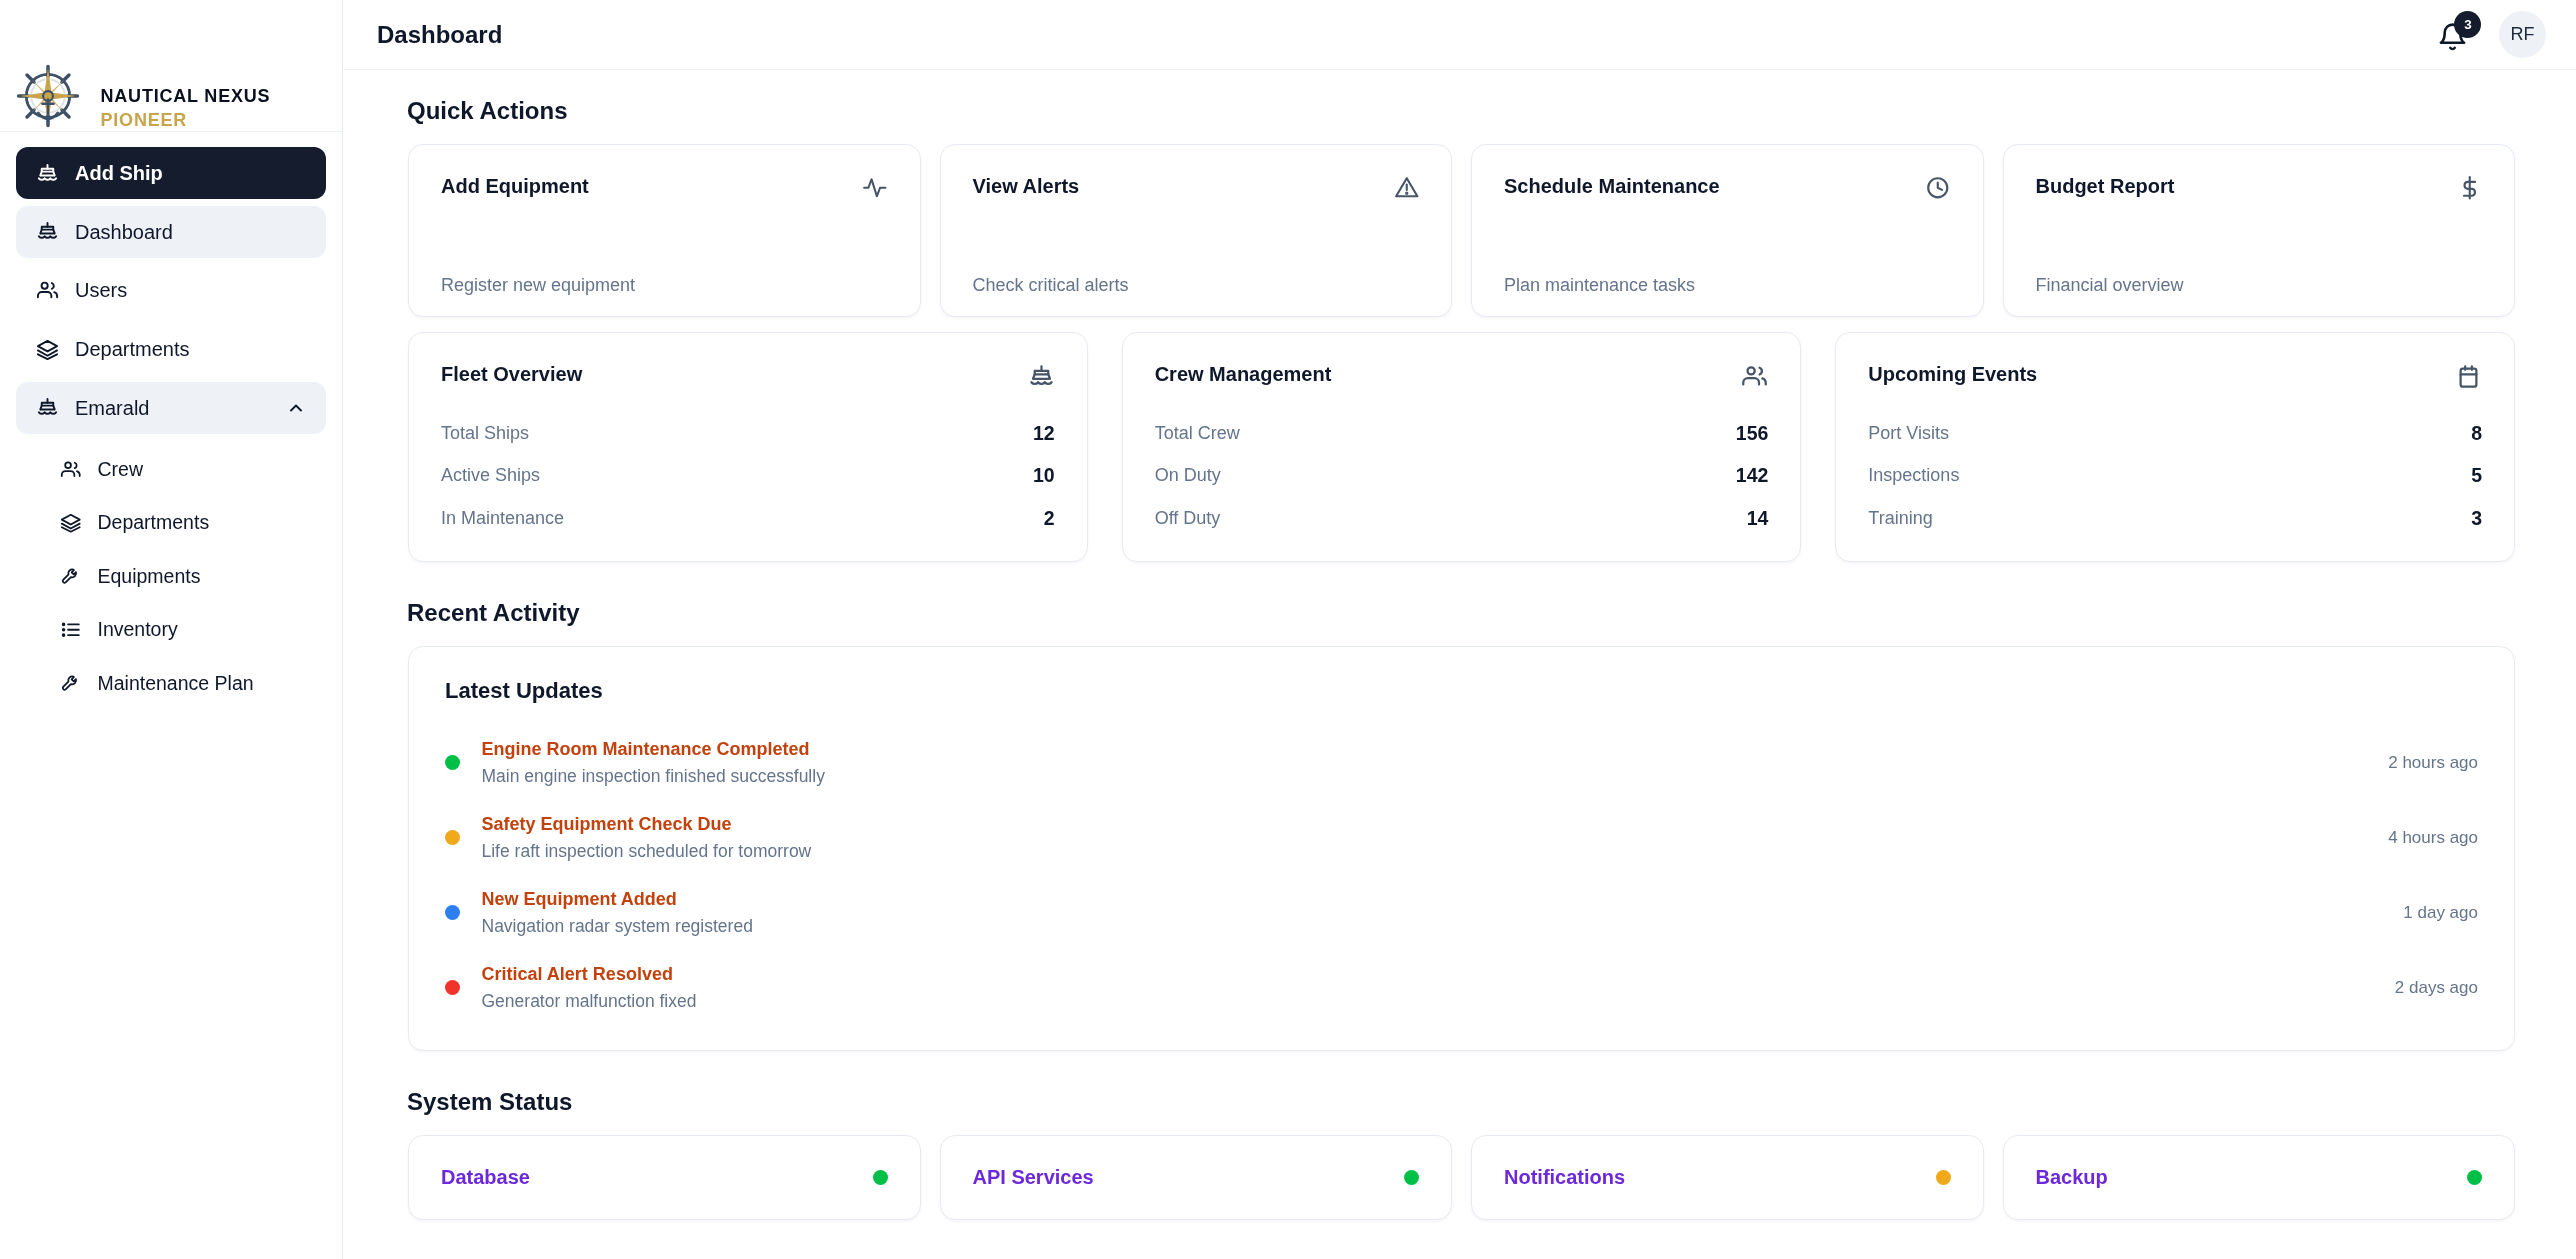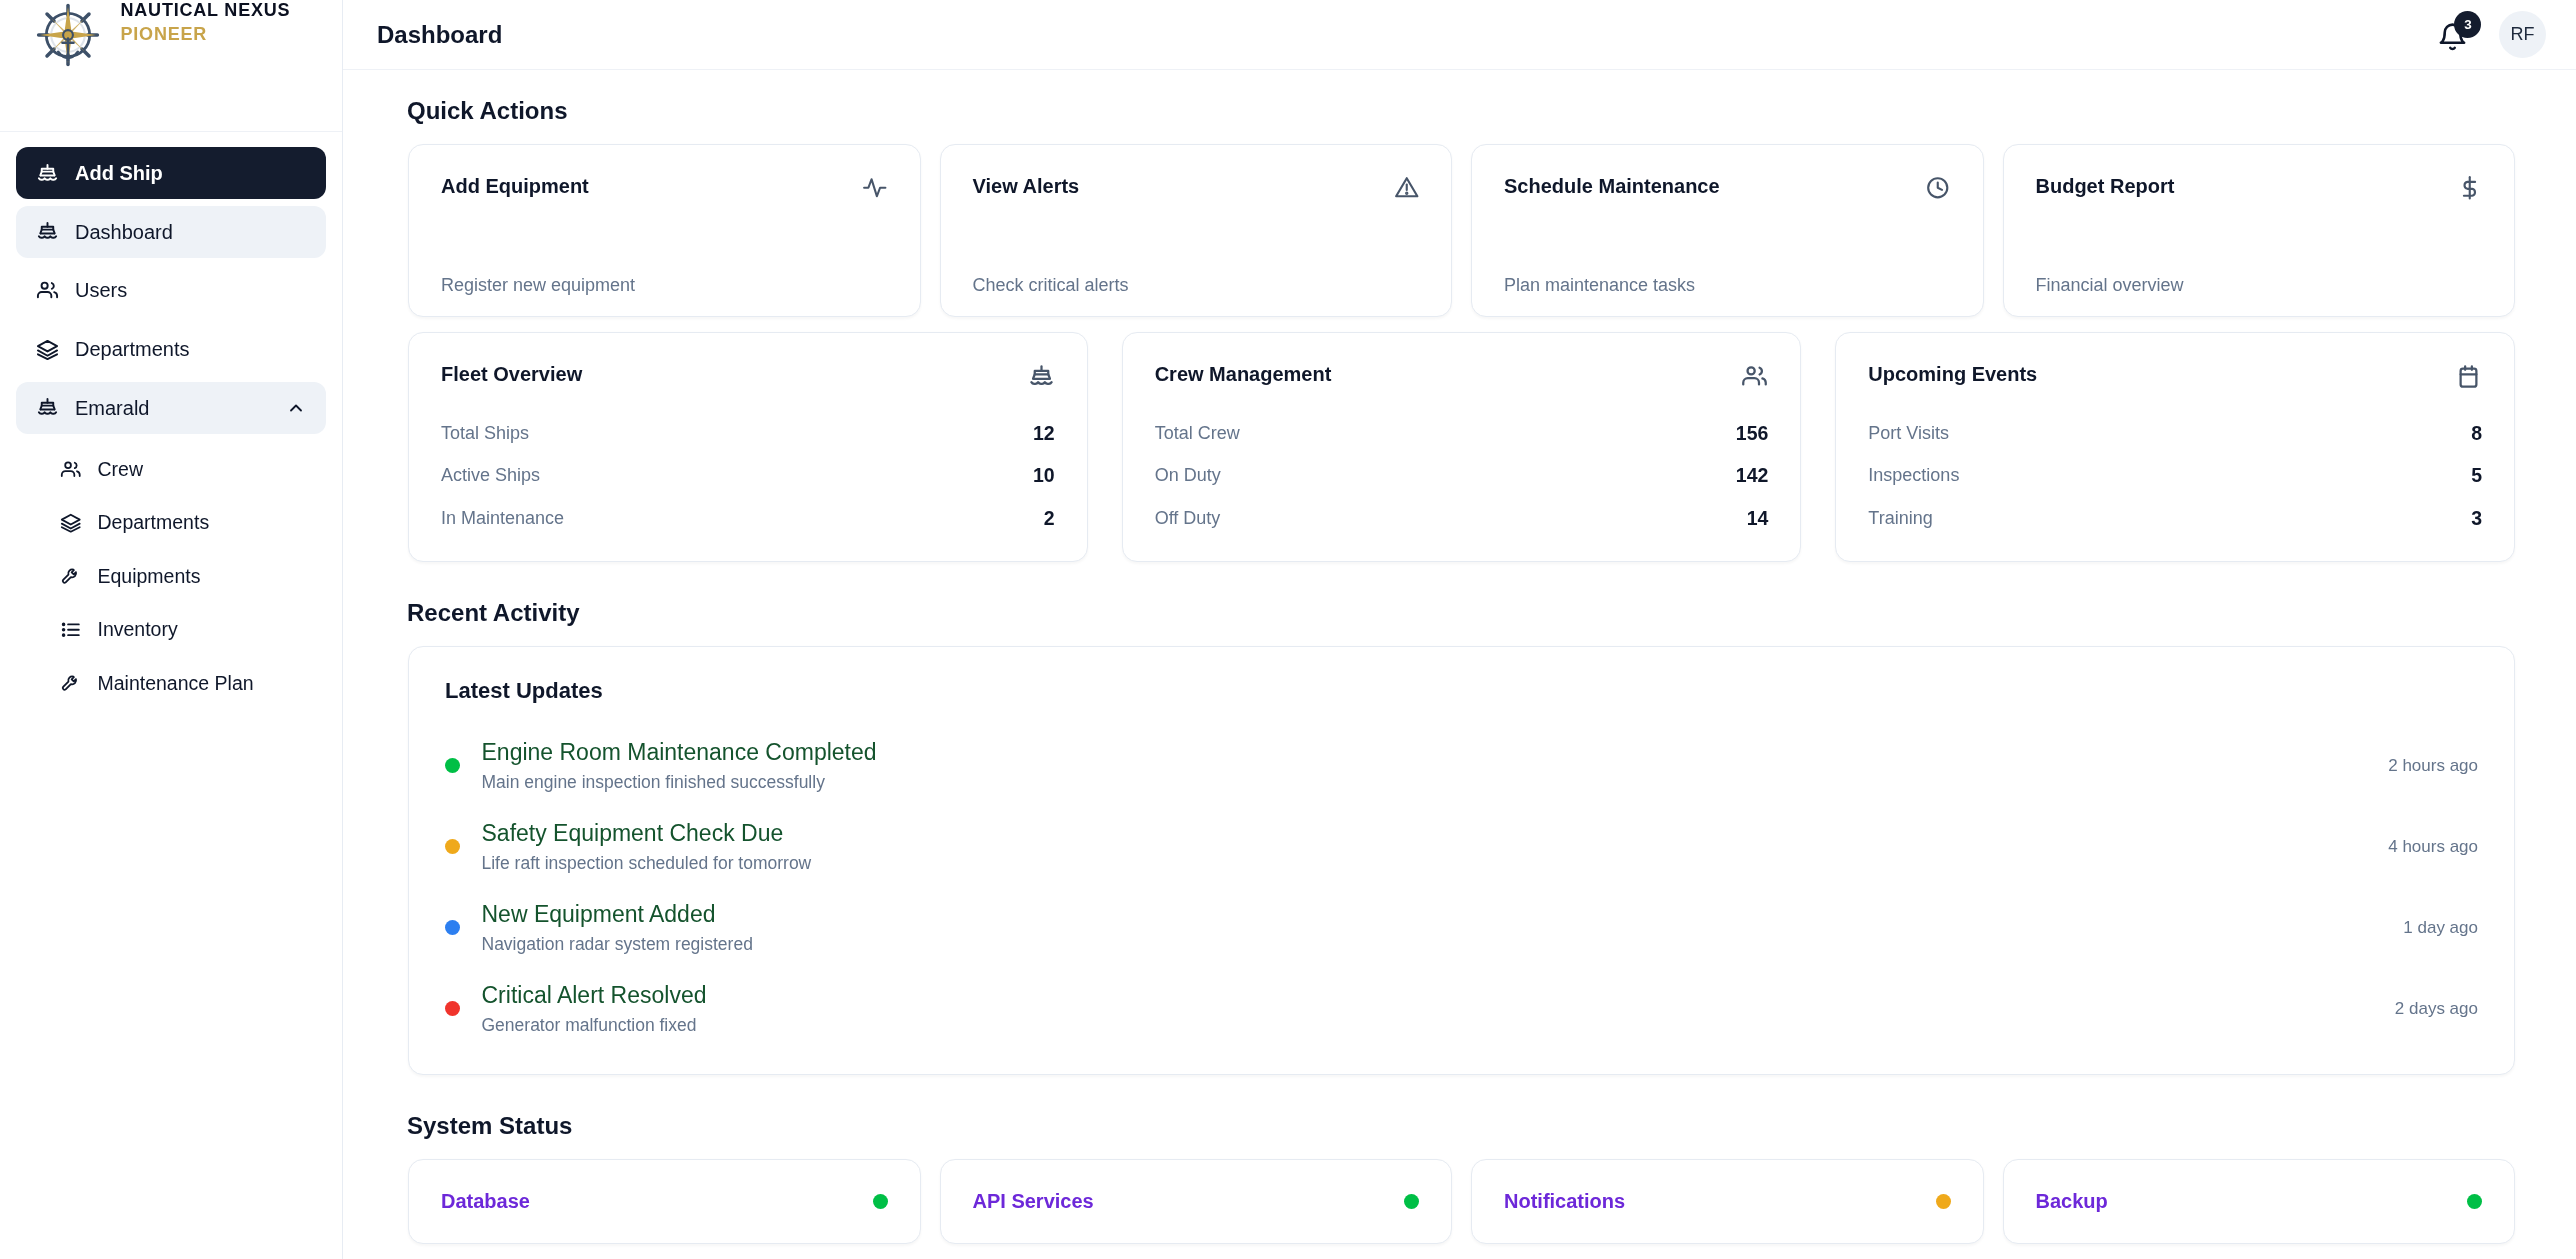--- a/index.html
+++ b/index.html
@@ -14,22 +14,22 @@
 
   
   .sidebar {
     width: 343px; flex: 0 0 343px; height: 1259px;
     background: #ffffff;
     border-right: 1.3px solid #e7ecf3;
     display: flex; flex-direction: column;
   }
   .brand {
     height: 132px; flex: 0 0 132px;
-    display: flex; align-items: flex-start; gap: 17.5px;
-    padding: 0 33px;
+    display: flex; align-items: flex-end; gap: 17.5px;
+    padding: 0 13px;
     border-bottom: 1.3px solid #eef1f6;
   }
   .brand-logo { width: 70px; height: 70px; flex: 0 0 70px; }
   .brand-text { display: flex; flex-direction: column; gap: 3.4px; }
   .brand-title {
     font-size: 18px; font-weight: 700; letter-spacing: 0.8px; color: #0b1020;
   }
   .brand-sub {
     font-size: 18px; font-weight: 700; letter-spacing: 0.8px; color: #c8a44a;
   }
@@ -117,21 +117,21 @@
   .stat-label { font-size: 18px; color: #64748b; }
   .stat-value { font-size: 19.5px; font-weight: 700; color: #0f172a; }
 
   
   .activity-card { margin: 0 31px; padding: 31px 36px 38px 36px; }
   .activity-title { font-size: 22px; font-weight: 700; color: #0f172a; margin-bottom: 35px; }
   .act-list { display: flex; flex-direction: column; gap: 27px; }
   .act-row { display: flex; align-items: center; gap: 21.5px; }
   .dot { width: 15px; height: 15px; border-radius: 50%; flex: 0 0 15px; }
   .act-body { flex: 1 1 auto; display: flex; flex-direction: column; gap: 6px; }
-  .act-title { font-size: 23px; font-weight: 400; color: #14532d; }
+  .act-title { font-size: 18px; font-weight: 700; color: #c2410c; }
   .act-desc { font-size: 17.5px; color: #64748b; }
   .act-time { font-size: 17px; color: #64748b; white-space: nowrap; }
 
   
   .sys-grid { display: grid; grid-template-columns: repeat(4, 1fr); gap: 19px; padding: 0 31px; }
   .sys-card { padding: 30px 32px; display: flex; align-items: center; justify-content: space-between; min-height: 81px; }
   .sys-label { font-size: 20px; font-weight: 600; color: #6d28d9; }
   .sys-dot { width: 15px; height: 15px; border-radius: 50%; flex: 0 0 15px; }
 </style>
 </head>

